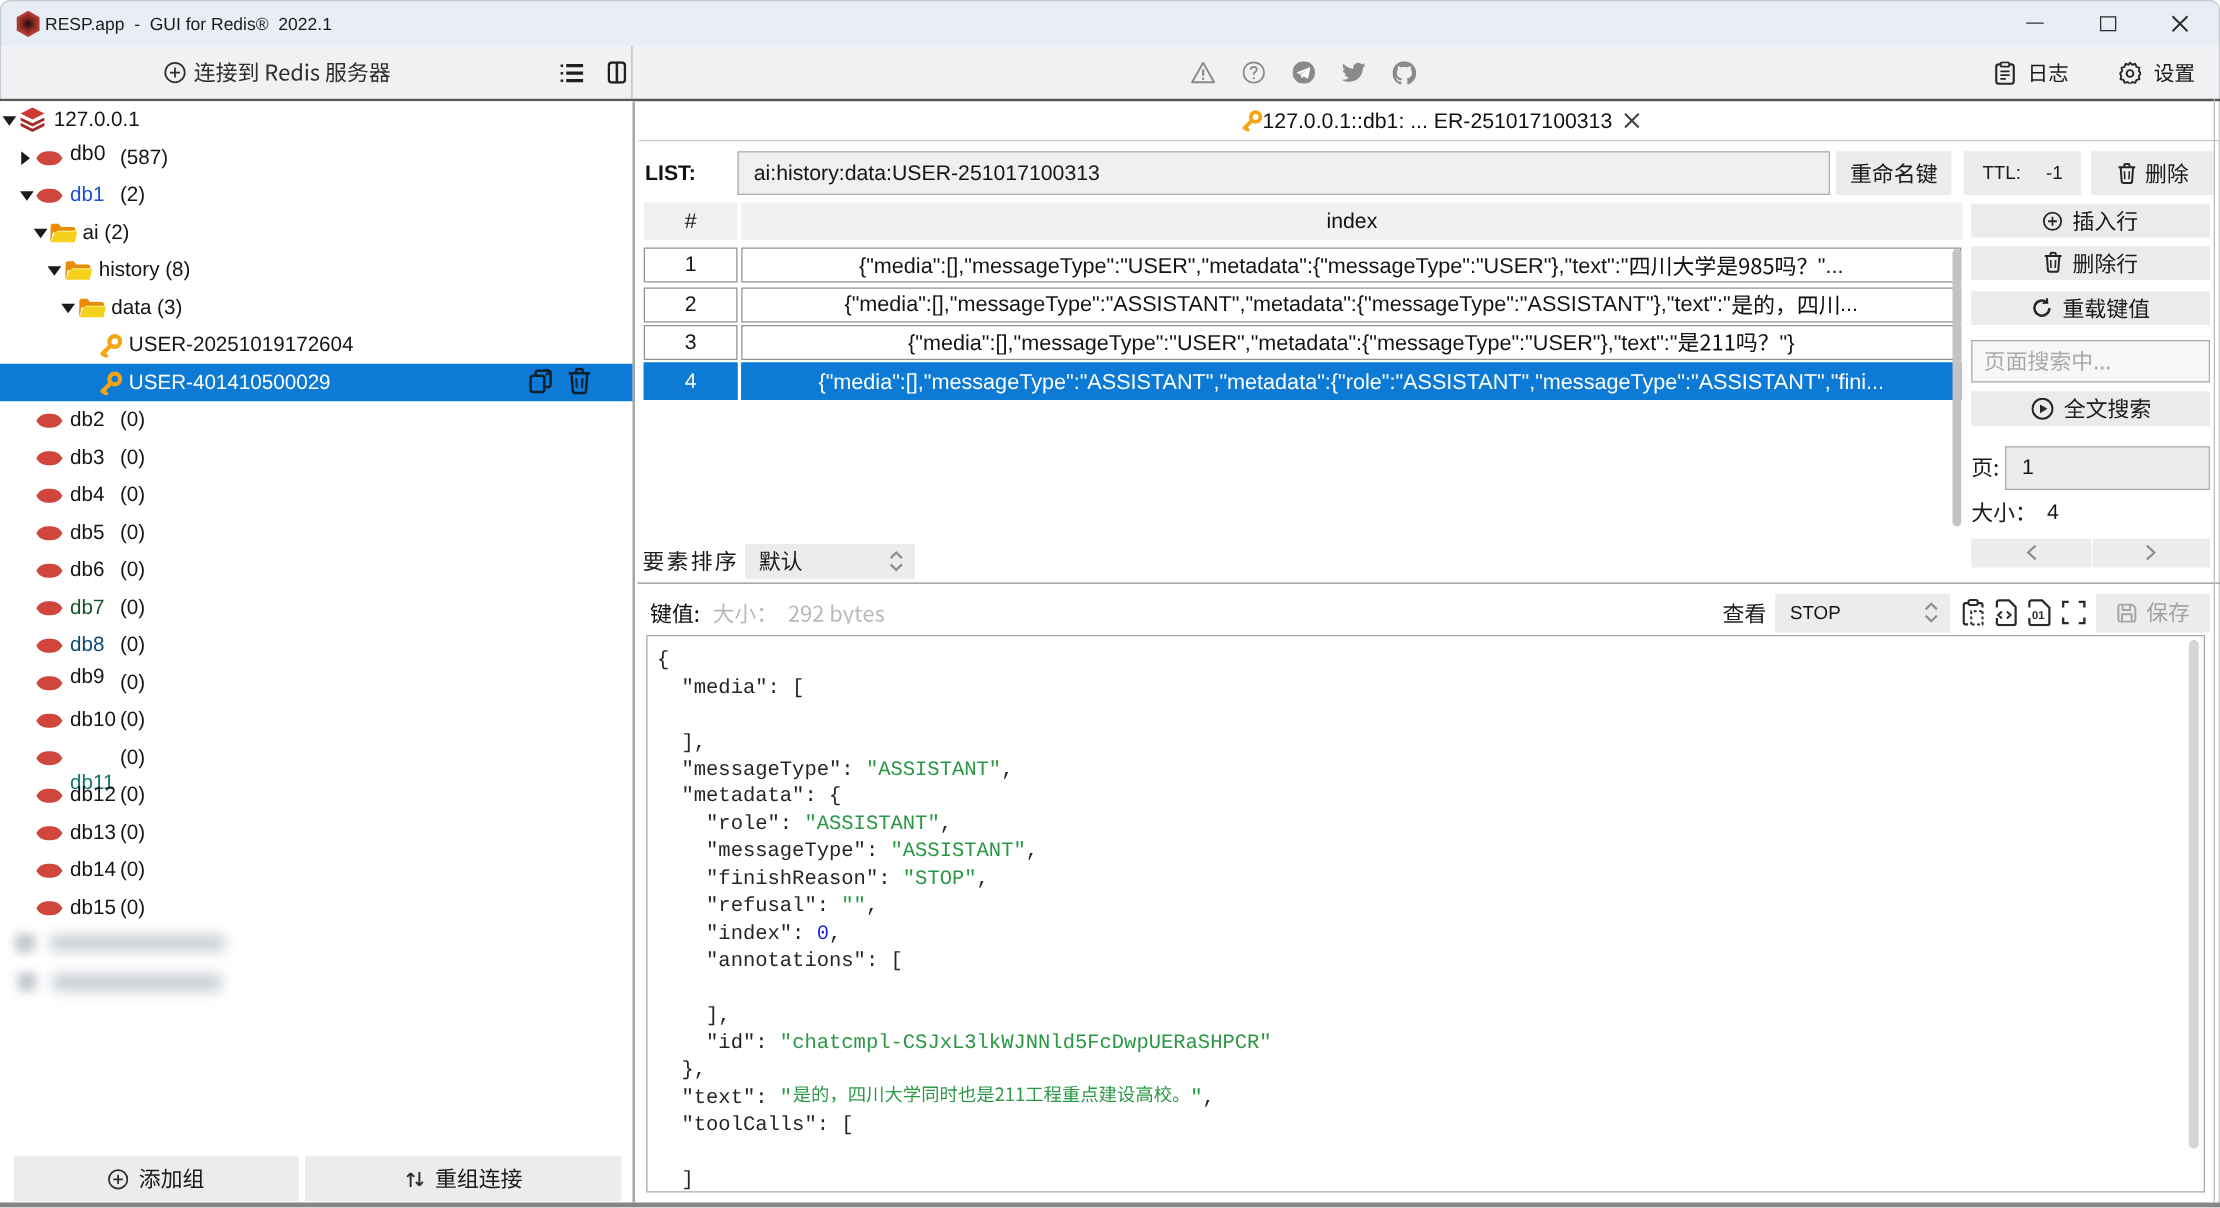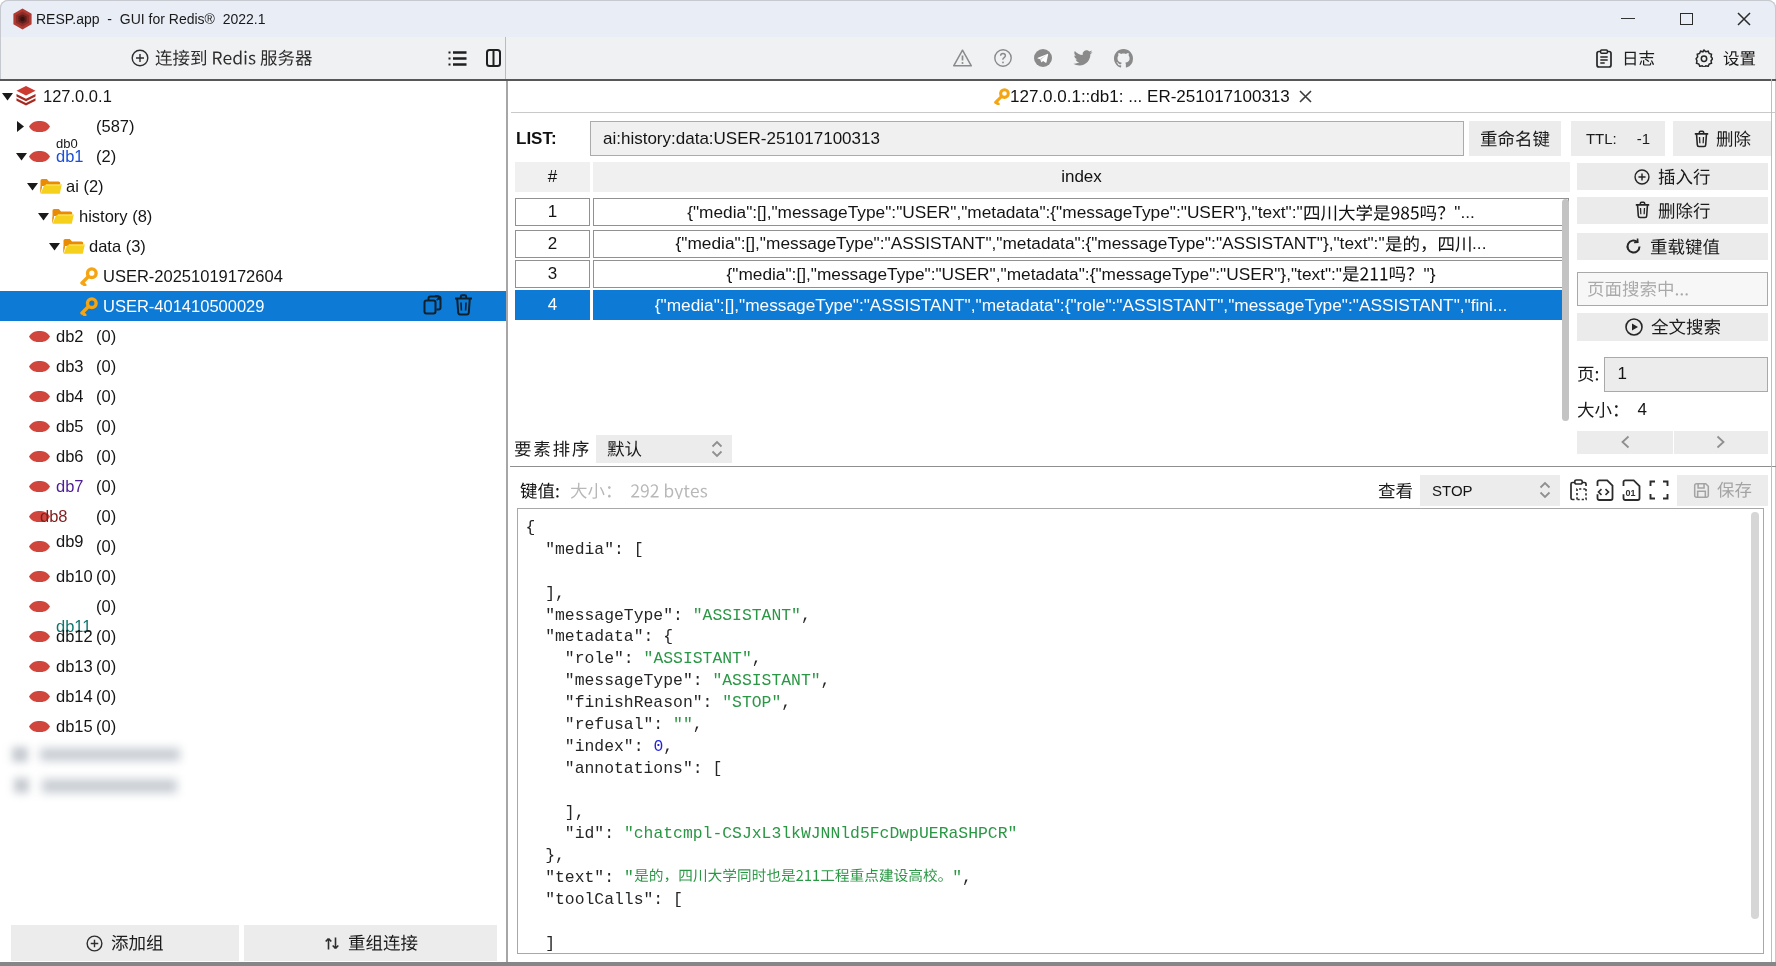--- a/index.html
+++ b/index.html
@@ -102,21 +102,21 @@
 <polygon points="1,8.3 11,13.3 21,8.3 21,11 11,16 1,11" fill="#a52a21"></polygon>
 <polygon points="1,12.9 11,17.9 21,12.9 21,15.6 11,20.6 1,15.6" fill="#a52a21"></polygon>
   </svg>
 <div class="abs vc" style="left:43px;top:81px;height:30px;font-size:16.5px;color:#151515">127.0.0.1</div>
 <svg class="abs" style="left:16px;top:121px" width="8" height="11" viewBox="0 0 8 11">
     <polygon points="1,0 8,5.5 1,11" fill="#1a1a1a"></polygon>
   </svg>
 <svg class="abs" style="left:28px;top:120px" width="23" height="14" viewBox="0 0 23 14">
 <path d="M1 6.5 C 3.8 1.6 7.5 0.9 11.5 0.9 C 15.5 0.9 19.2 1.6 22 6.5 C 19.2 11.4 15.5 12.1 11.5 12.1 C 7.5 12.1 3.8 11.4 1 6.5 Z" fill="#d0463c"></path>
   </svg>
-<div class="abs vc" style="left:56px;top:128px;height:30px;font-size:13px;color:#151515">db0</div>
+<div class="abs vc" style="left:56px;top:108px;height:30px;font-size:17px;color:#151515">db0</div>
 <div class="abs vc" style="left:96px;top:111px;height:30px;font-size:16.5px;color:#151515">(587)</div>
 <svg class="abs" style="left:16px;top:152px" width="11" height="9" viewBox="0 0 11 9">
     <polygon points="0,1 11,1 5.5,8.5" fill="#1a1a1a"></polygon>
   </svg>
 <svg class="abs" style="left:28px;top:150px" width="23" height="14" viewBox="0 0 23 14">
 <path d="M1 6.5 C 3.8 1.6 7.5 0.9 11.5 0.9 C 15.5 0.9 19.2 1.6 22 6.5 C 19.2 11.4 15.5 12.1 11.5 12.1 C 7.5 12.1 3.8 11.4 1 6.5 Z" fill="#d0463c"></path>
   </svg>
 <div class="abs vc" style="left:56px;top:141px;height:30px;font-size:16.5px;color:#1d4ed8">db1</div>
 <div class="abs vc" style="left:96px;top:141px;height:30px;font-size:16.5px;color:#151515">(2)</div>
 <svg class="abs" style="left:27px;top:182px" width="11" height="9" viewBox="0 0 11 9">
@@ -181,26 +181,26 @@
 <div class="abs vc" style="left:56px;top:411px;height:30px;font-size:16.5px;color:#151515">db5</div>
 <div class="abs vc" style="left:96px;top:411px;height:30px;font-size:16.5px;color:#151515">(0)</div>
 <svg class="abs" style="left:28px;top:450px" width="23" height="14" viewBox="0 0 23 14">
 <path d="M1 6.5 C 3.8 1.6 7.5 0.9 11.5 0.9 C 15.5 0.9 19.2 1.6 22 6.5 C 19.2 11.4 15.5 12.1 11.5 12.1 C 7.5 12.1 3.8 11.4 1 6.5 Z" fill="#d0463c"></path>
   </svg>
 <div class="abs vc" style="left:56px;top:441px;height:30px;font-size:16.5px;color:#151515">db6</div>
 <div class="abs vc" style="left:96px;top:441px;height:30px;font-size:16.5px;color:#151515">(0)</div>
 <svg class="abs" style="left:28px;top:480px" width="23" height="14" viewBox="0 0 23 14">
 <path d="M1 6.5 C 3.8 1.6 7.5 0.9 11.5 0.9 C 15.5 0.9 19.2 1.6 22 6.5 C 19.2 11.4 15.5 12.1 11.5 12.1 C 7.5 12.1 3.8 11.4 1 6.5 Z" fill="#d0463c"></path>
   </svg>
-<div class="abs vc" style="left:56px;top:471px;height:30px;font-size:16.5px;color:#4c1d95">db7</div>
+<div class="abs vc" style="left:56px;top:471px;height:30px;font-size:16.5px;color:#14532d">db7</div>
 <div class="abs vc" style="left:96px;top:471px;height:30px;font-size:16.5px;color:#151515">(0)</div>
 <svg class="abs" style="left:28px;top:510px" width="23" height="14" viewBox="0 0 23 14">
 <path d="M1 6.5 C 3.8 1.6 7.5 0.9 11.5 0.9 C 15.5 0.9 19.2 1.6 22 6.5 C 19.2 11.4 15.5 12.1 11.5 12.1 C 7.5 12.1 3.8 11.4 1 6.5 Z" fill="#d0463c"></path>
   </svg>
-<div class="abs vc" style="left:40px;top:501px;height:30px;font-size:16.5px;color:#7f1d1d">db8</div>
+<div class="abs vc" style="left:56px;top:501px;height:30px;font-size:16.5px;color:#0c4a6e">db8</div>
 <div class="abs vc" style="left:96px;top:501px;height:30px;font-size:16.5px;color:#151515">(0)</div>
 <svg class="abs" style="left:28px;top:540px" width="23" height="14" viewBox="0 0 23 14">
 <path d="M1 6.5 C 3.8 1.6 7.5 0.9 11.5 0.9 C 15.5 0.9 19.2 1.6 22 6.5 C 19.2 11.4 15.5 12.1 11.5 12.1 C 7.5 12.1 3.8 11.4 1 6.5 Z" fill="#d0463c"></path>
   </svg>
 <div class="abs vc" style="left:56px;top:526px;height:30px;font-size:16.5px;color:#151515">db9</div>
 <div class="abs vc" style="left:96px;top:531px;height:30px;font-size:16.5px;color:#151515">(0)</div>
 <svg class="abs" style="left:28px;top:570px" width="23" height="14" viewBox="0 0 23 14">
 <path d="M1 6.5 C 3.8 1.6 7.5 0.9 11.5 0.9 C 15.5 0.9 19.2 1.6 22 6.5 C 19.2 11.4 15.5 12.1 11.5 12.1 C 7.5 12.1 3.8 11.4 1 6.5 Z" fill="#d0463c"></path>
   </svg>
 <div class="abs vc" style="left:56px;top:561px;height:30px;font-size:16.5px;color:#151515">db10</div>

